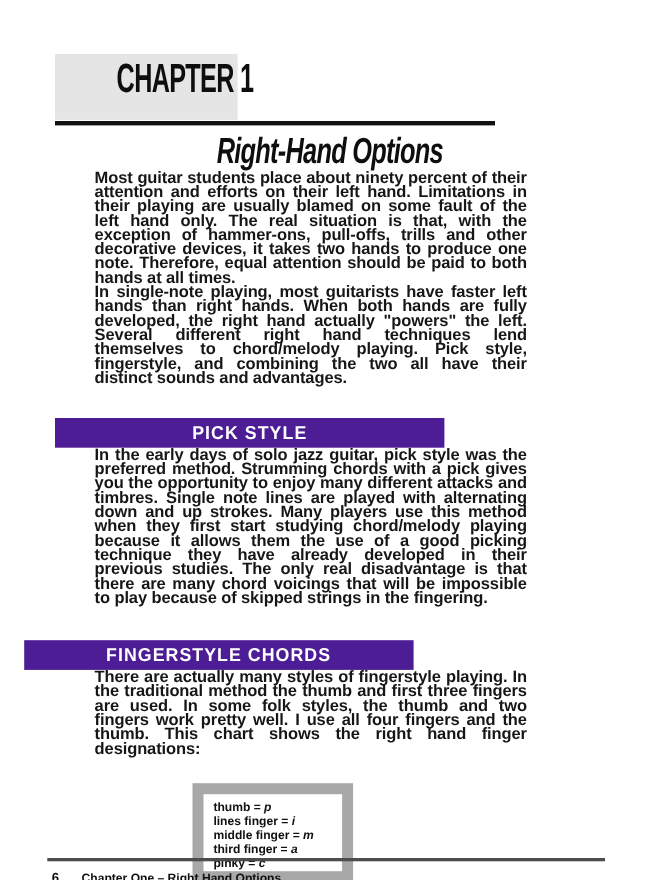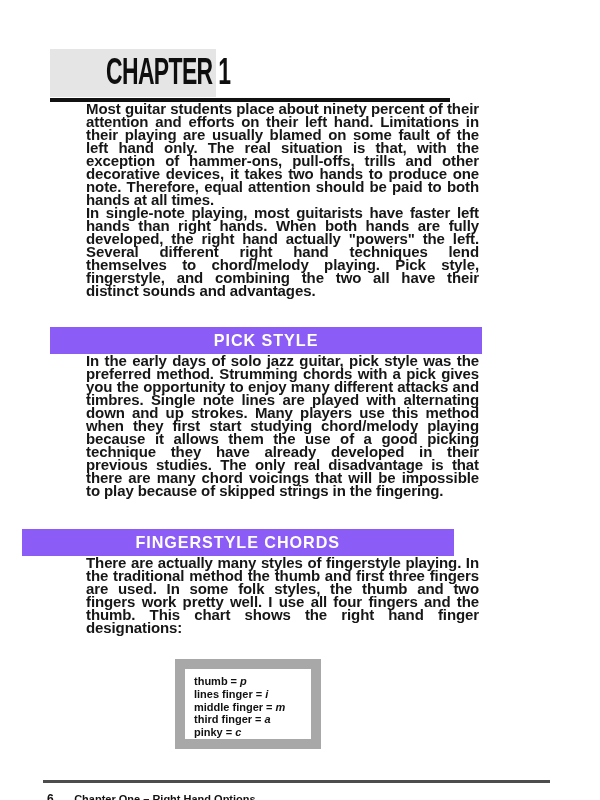--- a/index.html
+++ b/index.html
@@ -13,21 +13,21 @@
     height: 800px;
     background: #ffffff;
     font-family: "Liberation Sans", sans-serif;
     color: #161616;
     overflow: hidden;
   }
   
   .chapter-box {
     margin: 49px 0 0 50px;
     width: 166px;
-    height: 48px;
+    height: 60px;
     background: #e5e5e5;
     overflow: visible;
     white-space: nowrap;
   }
   .chapter-label {
     display: inline-block;
     margin-left: 56px;
     font-size: 37px;
     line-height: 46px;
     font-weight: 700;
@@ -72,23 +72,23 @@
     text-align: justify;
     color: #161616;
   }
   .p-intro-1 { margin-top: 6px; }
   .p-intro-2 { margin-top: 15px; }
   .p-pick    { margin-top: 12px; }
   .p-finger  { margin-top: 12px; }
   
   .section-bar {
     margin-left: 50px;
-    width: 432px;
+    width: 354px;
     height: 27px;
-    background: #8b5cf6;
+    background: #4c1d95;
     text-align: center;
   }
   .bar-pick   { margin-top: 30px; }
   .bar-finger { margin-top: 32px; margin-left: 22px; }
   .section-bar .bar-label {
     display: inline-block;
     color: #ffffff;
     font-size: 17px;
     line-height: 27px;
     font-weight: 700;
@@ -155,20 +155,23 @@
 </head>
 <body>
 
 <div class="page">
 
   <div class="chapter-box">
     <span class="chapter-label">CHAPTER 1</span>
   </div>
   <div class="chapter-rule"></div>
 
+  <div class="title-row">
+    <span class="page-title">Right-Hand Options</span>
+  </div>
 
   <p class="body p-intro-1">Most guitar students place about ninety percent of their attention and efforts on their left hand. Limitations in their playing are usually blamed on some fault of the left hand only. The real situation is that, with the exception of hammer-ons, pull-offs, trills and other decorative devices, it takes two hands to produce one note. Therefore, equal attention should be paid to both hands at all times.</p>
   <p class="body p-intro-2">In single-note playing, most guitarists have faster left hands than right hands. When both hands are fully developed, the right hand actually "powers" the left. Several different right hand techniques lend themselves to chord/melody playing. Pick style, fingerstyle, and combining the two all have their distinct sounds and advantages.</p>
 
   <div class="section-bar bar-pick">
     <span class="bar-label">PICK STYLE</span>
   </div>
   <p class="body p-pick">In the early days of solo jazz guitar, pick style was the preferred method. Strumming chords with a pick gives you the opportunity to enjoy many different attacks and timbres. Single note lines are played with alternating down and up strokes. Many players use this method when they first start studying chord/melody playing because it allows them the use of a good picking technique they have already developed in their previous studies. The only real disadvantage is that there are many chord voicings that will be impossible to play because of skipped strings in the fingering.</p>
 
   <div class="section-bar bar-finger">

